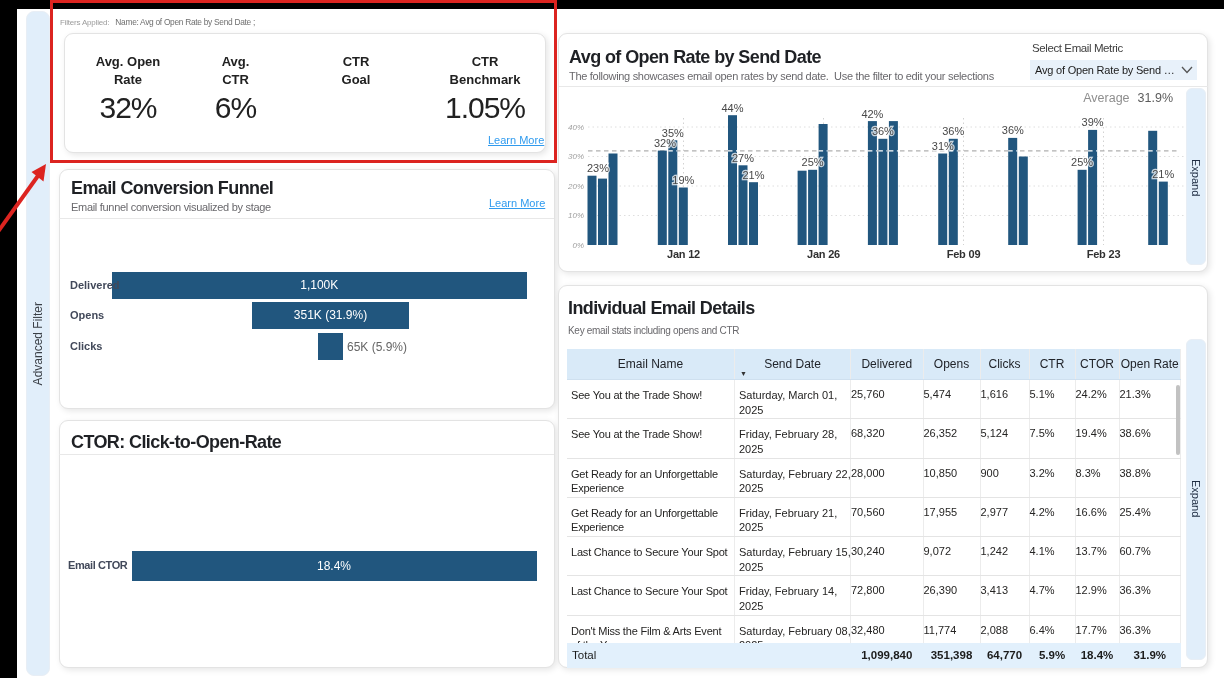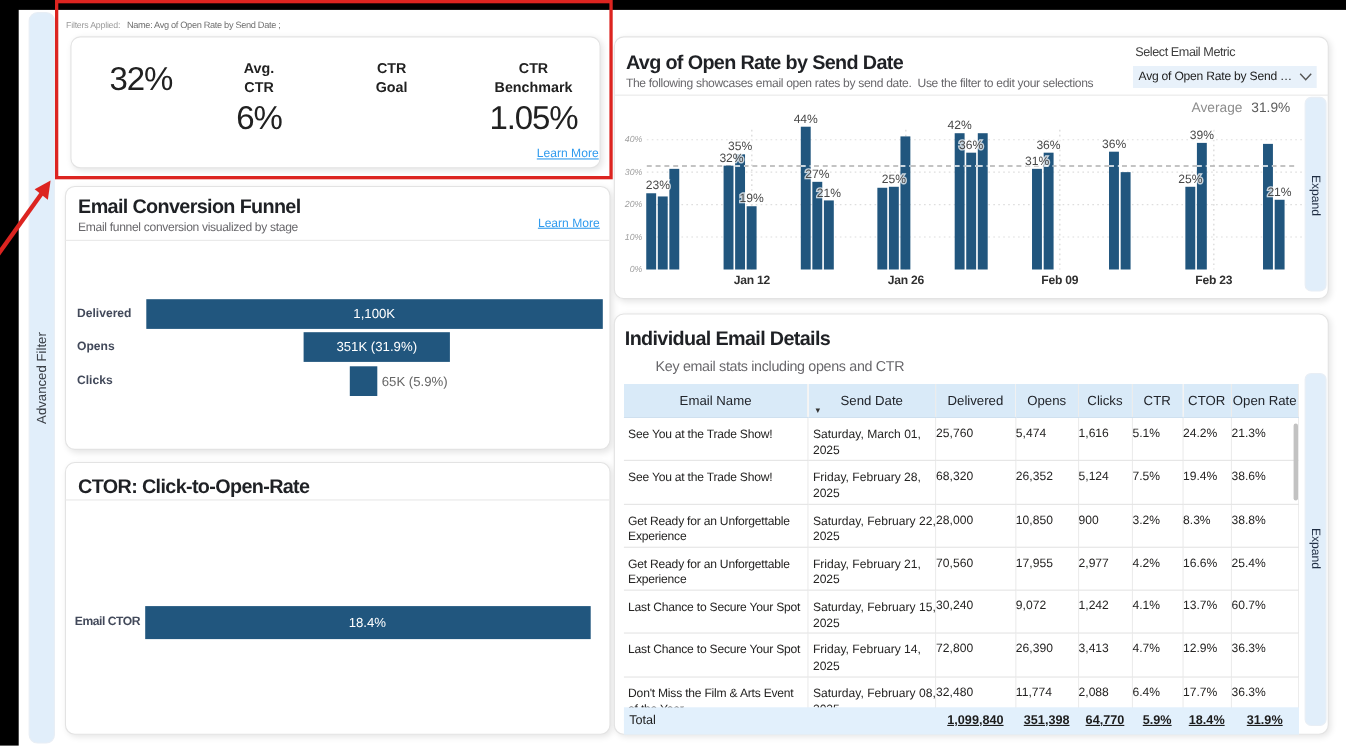--- a/index.html
+++ b/index.html
@@ -22,34 +22,35 @@
 table.grid { border-collapse:collapse; table-layout:fixed; width:613.5px; font-size:11px; color:#252423; }
 table.grid td, table.grid th { border-right:1px solid #ececec; border-bottom:1px solid #e4e4e4; vertical-align:top; padding:0; font-weight:normal; }
 table.grid td:last-child, table.grid th:last-child { border-right:1px solid #ececec; }
 tr.hd th { background:#d9eaf8; height:31px; text-align:center; vertical-align:middle; font-size:12px; color:#21242a; border-bottom:1px solid #cfe0ef; position:relative; }
 table.grid td { height:39.3px; }
 td.c0 div { padding:8px 4px 0 4px; line-height:14.5px; letter-spacing:-0.2px; }
 td.c1 div { padding:8px 4px 0 4px; line-height:14.5px; white-space:nowrap; }
 td.num { padding-top:8px !important; }
 .sort { position:absolute; left:5px; bottom:2px; font-size:7px; color:#333; }
 .totrow { position:absolute; left:0; top:294px; width:613.5px; height:25px; background:#e2f0fc; font-size:11.5px; color:#1c1c1c; }
-.tnum { position:absolute; top:6px; text-align:center; font-weight:bold; color:#1c1c1c;text-decoration:underline; }
+.tnum { position:absolute; top:6px; text-align:center; font-weight:bold; color:#1c1c1c; }
 </style></head>
 <body>
 
 <div class="abs" style="left:0;top:0;width:1224px;height:9px;background:#000"></div>
 <div class="abs" style="left:0;top:0;width:17px;height:678px;background:#000"></div>
 
 <div class="strip" style="left:26px;top:11px;width:24px;height:665px;border-radius:8px"></div>
 <div class="abs vtext" style="left:31px;top:302px;transform:rotate(180deg);font-size:12px;color:#3a3f46">Advanced Filter</div>
 
 <div class="abs" style="left:60px;top:17px;font-size:8px;letter-spacing:-0.2px;color:#9b9b9b">Filters Applied:&nbsp;&nbsp; <span style="font-size:8.4px;letter-spacing:-0.3px;color:#6f6f6f">Name: Avg of Open Rate by Send Date ;</span></div>
 
 <div class="card" style="left:63.5px;top:32.5px;width:482px;height:120px"></div>
 <div class="abs kcol" style="left:58px">
+    <div class="klab">Avg. Open<br>Rate</div>
     <div class="kval">32%</div>
   </div>
 <div class="abs kcol" style="left:165.5px">
     <div class="klab">Avg.<br>CTR</div>
     <div class="kval">6%</div>
   </div>
 <div class="abs kcol" style="left:286px">
     <div class="klab">CTR<br>Goal</div>
   </div>
 <div class="abs kcol" style="left:415px">
@@ -62,22 +63,22 @@
 <svg class="abs" style="left:0;top:160px;z-index:30" width="60" height="80" viewBox="0 0 60 80">
   <line x1="-3" y1="73" x2="40" y2="13" stroke="#dc2420" stroke-width="4"></line>
   <polygon points="46,4 31.5,12 43.5,21.5" fill="#dc2420"></polygon>
 </svg>
 
 <div class="card" style="left:58.5px;top:168.5px;width:496px;height:240.5px"></div>
 <div class="abs ttl" style="left:71px;top:178px;font-size:18px">Email Conversion Funnel</div>
 <div class="abs sub" style="left:71px;top:201px;font-size:11px">Email funnel conversion visualized by stage</div>
 <div class="abs lm" style="left:489px;top:197px">Learn More</div>
 <div class="hr" style="left:59px;width:495px;top:217.5px"></div>
-<div class="bar" style="left:133px;top:271.5px;width:414.5px;height:27px;line-height:27px">1,100K</div>
-<div class="bar" style="left:276px;top:301.8px;width:133px;height:27.6px;line-height:27.6px">351K (31.9%)</div>
+<div class="bar" style="left:112px;top:271.5px;width:414.5px;height:27px;line-height:27px">1,100K</div>
+<div class="bar" style="left:252px;top:301.8px;width:157px;height:27.6px;line-height:27.6px">351K (31.9%)</div>
 <div class="bar" style="left:318.4px;top:332.6px;width:24.6px;height:27.1px"></div>
 <div class="abs" style="left:347px;top:339.5px;font-size:12px;color:#666">65K (5.9%)</div>
 <div class="blab" style="top:278.5px">Delivered</div>
 <div class="blab" style="top:309px">Opens</div>
 <div class="blab" style="top:339.5px">Clicks</div>
 
 <div class="card" style="left:58.5px;top:419.5px;width:496px;height:248px"></div>
 <div class="abs ttl" style="left:71px;top:432px;font-size:18px">CTOR: Click-to-Open-Rate</div>
 <div class="hr" style="left:59px;width:495px;top:453.5px"></div>
 <div class="bar" style="left:131.5px;top:551px;width:405px;height:30px;line-height:30px">18.4%</div>
@@ -162,21 +163,21 @@
     <text x="454.8" y="102.4" class="dlab">36%</text>
     <text x="524.1" y="134.3" class="dlab">25%</text>
     <text x="534.6" y="94.4" class="dlab">39%</text>
     <text x="605.2" y="146.1" class="dlab">21%</text>
 </svg>
 <div class="strip" style="left:1186px;top:88px;width:20px;height:177px;border-radius:6px"></div>
 <div class="abs vtext" style="left:1190px;top:159px;font-size:11px;color:#1e2c42">Expand</div>
 
 <div class="card" style="left:558px;top:285px;width:650px;height:383px"></div>
 <div class="abs ttl" style="left:568px;top:297.5px;font-size:18px">Individual Email Details</div>
-<div class="abs sub" style="left:596px;top:325px;font-size:13px">Key email stats including opens and CTR</div>
+<div class="abs sub" style="left:568px;top:325px;font-size:10px">Key email stats including opens and CTR</div>
 <div class="abs" style="left:567px;top:348.5px;width:613.5px;height:319px;overflow:hidden">
 <table class="grid">
       <colgroup>
         <col style="width:167.5px">
         <col style="width:116px">
         <col style="width:72.5px">
         <col style="width:57px">
         <col style="width:49px">
         <col style="width:46px">
         <col style="width:44px">

